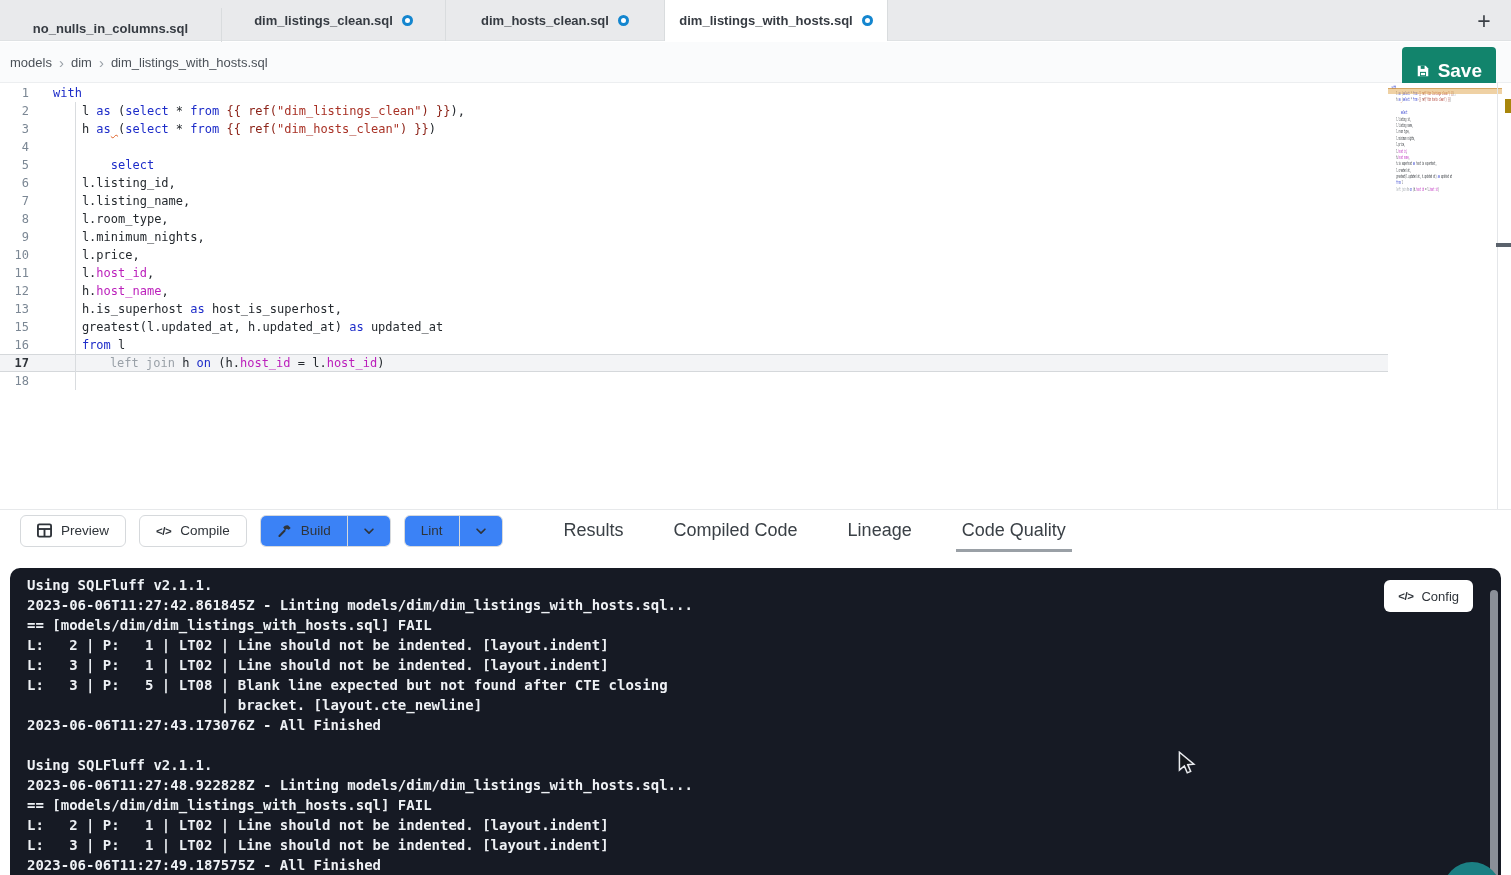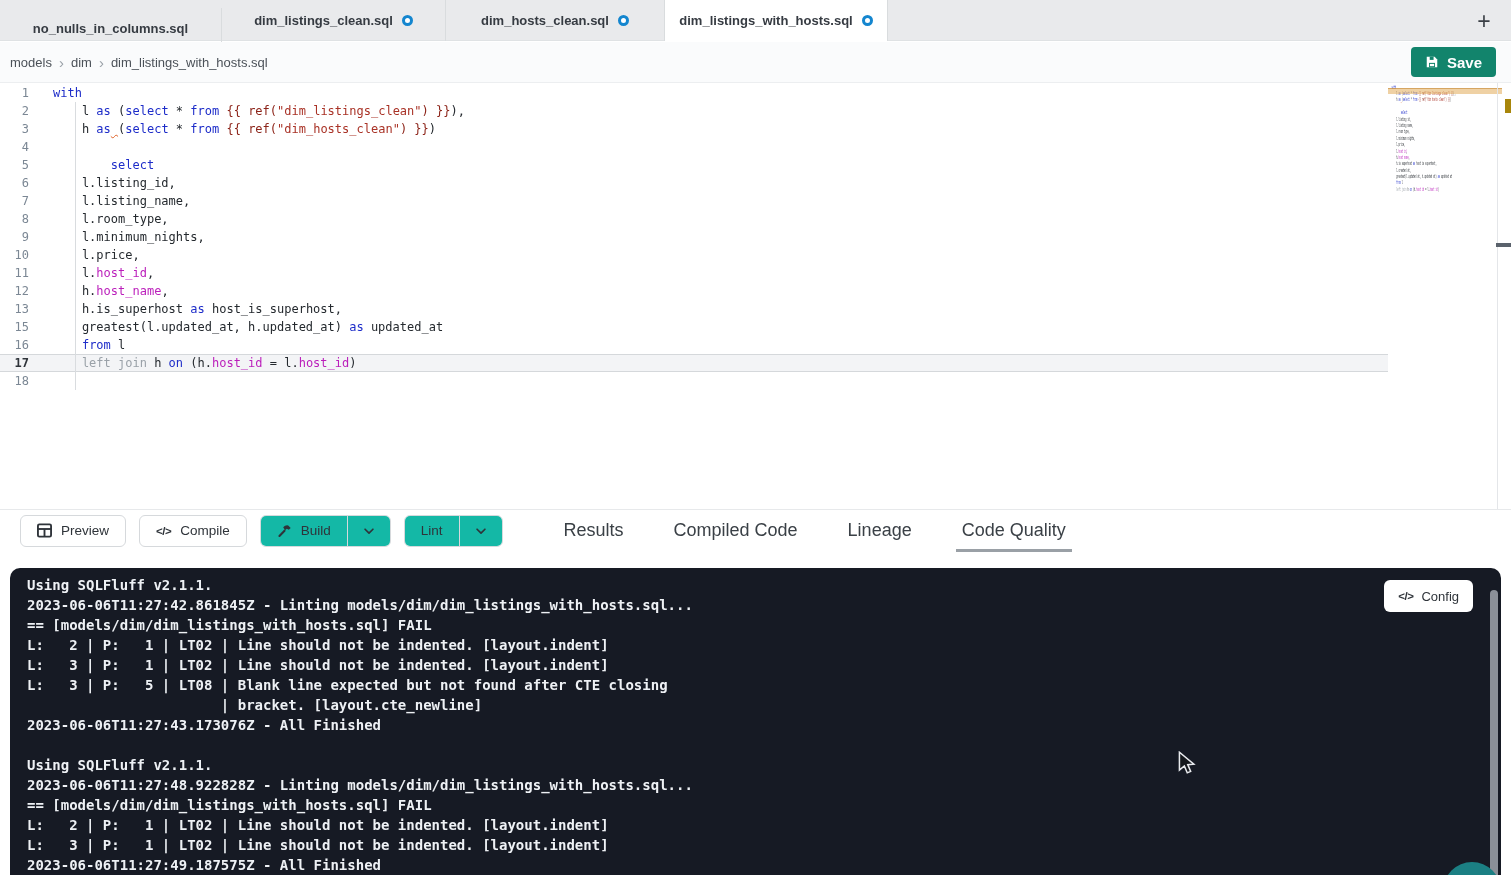--- a/index.html
+++ b/index.html
@@ -17,31 +17,31 @@
   .newtab { position:absolute; right:12px; top:6px; width:30px; height:30px;
     background:none; border:none; font-size:23px; color:#3a3f45; cursor:pointer;
     font-family:"Liberation Sans", sans-serif; }
   
   .crumbbar { position:absolute; left:0; top:42px; width:1511px; height:41px;
     background:#fafbfc; border-bottom:1px solid #eceef0; }
   .crumbs { position:absolute; left:10px; top:0; height:100%; display:flex;
     align-items:center; font-size:13px; color:#4b5158;justify-content:center; }
   .crumb { cursor:pointer; }
   .crumb-sep { color:#9aa1a8; margin:0 7px; font-size:15px; }
-  .savebtn { position:absolute; right:15px; top:5px; height:30px; display:flex;
+  .savebtn { position:absolute; right:15px; top:5px; height:47px; display:flex;
     align-items:center; gap:8px; padding:0 14px; border:none; border-radius:4px;
-    background:#12846c; color:#fff; font-size:15px; font-weight:bold; cursor:pointer;
+    background:#12846c; color:#fff; font-size:19px; font-weight:bold; cursor:pointer;
     font-family:"Liberation Sans", sans-serif; }
   
   .editor { position:absolute; left:0; top:83px; width:1511px; height:426px;
     background:#fff; font-family:"DejaVu Sans Mono", monospace; font-size:12px; }
   .lines { position:absolute; left:0; top:1px; width:1388px; }
   .code-row { display:flex; height:18px; line-height:18px; white-space:pre; }
   .code-row.active { background:#f3f4f6;
-    box-shadow: inset 0 1px 0 #d5d8db, inset 0 -1px 0 #d5d8db; }
+    box-shadow: inset 0 1px 0 #d5d8db, inset 0 -1px 0 #d5d8db; gap: 28px; }
   .ln { width:29px; flex:none; text-align:right; color:#7b8794; }
   .code-row.active .ln { color:#2f343a; font-weight:bold; }
   .codetxt { margin-left:24px; }
   .tk-kw   { color:#1d2cc9; }
   .tk-txt  { color:#24292e; }
   .tk-jinja{ color:#8c2318; }
   .tk-str  { color:#a93226; }
   .tk-mag  { color:#bb1fbb; }
   .tk-gray { color:#9aa1a8; }
   .tk-err  { text-decoration: underline wavy #e0642b 1px; text-decoration-skip-ink:none; }
@@ -61,21 +61,21 @@
   
   .actionbar { position:absolute; left:0; top:509px; width:1511px; height:42px;
     border-top:1px solid #e7e9eb; background:#fff; display:flex; align-items:center;
     padding-left:20px; }
   .btn { height:32px; display:flex; align-items:center; gap:9px; padding:0 16px;
     background:#fff; border:1px solid #d6d9dc; border-radius:6px; font-size:13.5px;
     color:#2f343a; cursor:pointer; font-family:"Liberation Sans", sans-serif; margin-right:13px; }
   .splitgrp { display:flex; align-items:stretch; height:32px; border:1px solid #d6d9dc;
     border-radius:6px; overflow:hidden; margin-right:13px; background:#fff; }
   .splitgrp .seg { display:flex; align-items:center; gap:9px; padding:0 16px;
-    background:#14b8a6; border:none; font-size:13.5px; color:#2f343a; cursor:pointer;
+    background:#3b82f6; border:none; font-size:13.5px; color:#2f343a; cursor:pointer;
     font-family:"Liberation Sans", sans-serif; }
   .splitgrp .seg + .seg { border-left:1px solid #d6d9dc; padding:0 14px; }
   .codeglyph { font-size:11.5px; font-weight:bold; letter-spacing:-0.5px; color:#2f343a; }
   .ptabs { display:flex; align-items:stretch; height:42px; margin-left:42px; gap:38px; }
   .ptab { display:flex; align-items:center; font-size:18px; color:#3a4046;
     cursor:pointer; padding:0 6px; border-bottom:3px solid transparent;
     border-top:3px solid transparent; }
   .ptab.active { border-bottom-color:#9aa0a6; }
   
   .terminal { position:absolute; left:10px; top:568px; width:1491px; height:320px;

